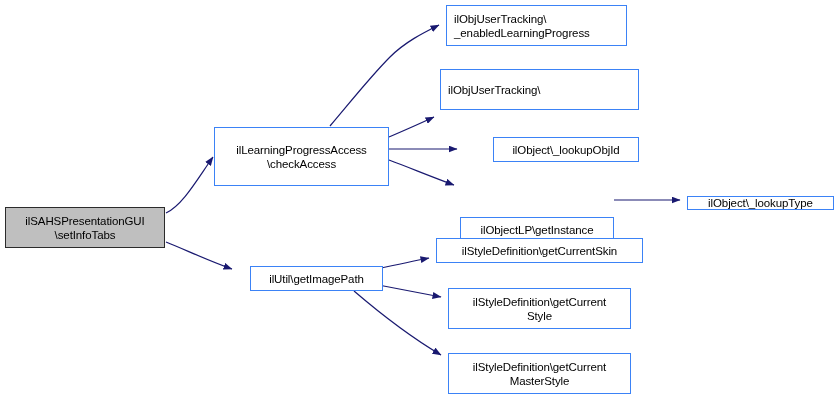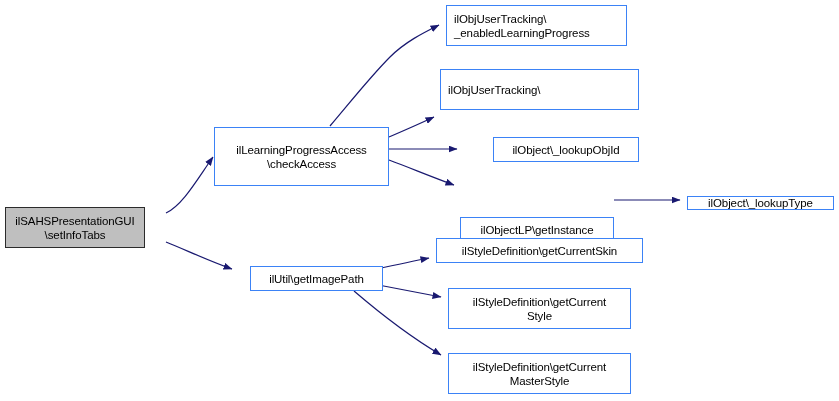--- a/index.html
+++ b/index.html
@@ -75,21 +75,21 @@
         <path d="M389,149 C410,149 434,149 457,149" fill="none" stroke="#191970" stroke-width="1.2" marker-end="url(#arrowhead)"></path>
         <path d="M389,160 C408,167 432,177 454,185" fill="none" stroke="#191970" stroke-width="1.2" marker-end="url(#arrowhead)"></path>
         <path d="M614,200 C635,200 658,200 680,200" fill="none" stroke="#191970" stroke-width="1.2" marker-end="url(#arrowhead)"></path>
         <path d="M368,271 C386,267 408,262 429,258" fill="none" stroke="#191970" stroke-width="1.2" marker-end="url(#arrowhead)"></path>
         <path d="M368,283 C389,287 414,292 441,297" fill="none" stroke="#191970" stroke-width="1.2" marker-end="url(#arrowhead)"></path>
         <path d="M354,291 C375,309 409,336 441,355" fill="none" stroke="#191970" stroke-width="1.2" marker-end="url(#arrowhead)"></path>
       </g>
   </svg>
 
   <div id="nodes-group">
-      <div class="node center root" title="ilSAHSPresentationGUI\setInfoTabs" style="left: 5px; top: 207px; width: 140px; height: 41px;"><span class="ln">ilSAHSPresentationGUI</span><span class="ln">\setInfoTabs</span></div>
+      <div class="node center root" title="ilSAHSPresentationGUI\setInfoTabs" style="left: 5px; top: 207px; width: 160px; height: 41px;"><span class="ln">ilSAHSPresentationGUI</span><span class="ln">\setInfoTabs</span></div>
       <div class="node center" title="ilLearningProgressAccess\checkAccess" style="left: 214px; top: 127px; width: 175px; height: 59px;"><span class="ln">ilLearningProgressAccess</span><span class="ln">\checkAccess</span></div>
       <div class="node center" title="ilUtil\getImagePath" style="left: 250px; top: 266px; width: 133px; height: 25px;"><span class="ln">ilUtil\getImagePath</span></div>
       <div class="node leftal" title="ilObjUserTracking\_enabledLearningProgress" style="left: 446px; top: 5px; width: 181px; height: 41px;"><span class="ln">ilObjUserTracking\</span><span class="ln">_enabledLearningProgress</span></div>
       <div class="node leftal" title="ilObjUserTracking\_hasLearningProgressLearner" style="left: 440px; top: 69px; width: 199px; height: 41px;"><span class="ln">ilObjUserTracking\</span></div>
       <div class="node center" title="ilObject\_lookupObjId" style="left: 464px; top: 137px; width: 146px; height: 25px; margin-left: 29px;"><span class="ln">ilObject\_lookupObjId</span></div>
       <div class="node center" title="ilObjectLP\getInstance" style="left: 460px; top: 188px; width: 154px; height: 25px; margin-top: 29px;"><span class="ln">ilObjectLP\getInstance</span></div>
       <div class="node center" title="ilObject\_lookupType" style="left: 687px; top: 196px; width: 147px; height: 14px;"><span class="ln">ilObject\_lookupType</span></div>
       <div class="node center" title="ilStyleDefinition\getCurrentSkin" style="left: 436px; top: 238px; width: 207px; height: 25px; text-align: right;"><span class="ln">ilStyleDefinition\getCurrentSkin</span></div>
       <div class="node center" title="ilStyleDefinition\getCurrentStyle" style="left: 448px; top: 288px; width: 183px; height: 41px;"><span class="ln">ilStyleDefinition\getCurrent</span><span class="ln">Style</span></div>
       <div class="node center" title="ilStyleDefinition\getCurrentMasterStyle" style="left: 448px; top: 353px; width: 183px; height: 41px;"><span class="ln">ilStyleDefinition\getCurrent</span><span class="ln">MasterStyle</span></div>

